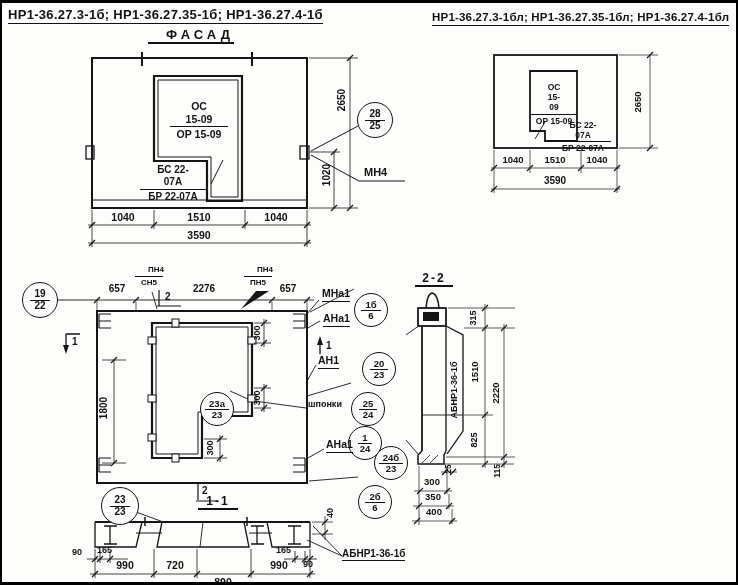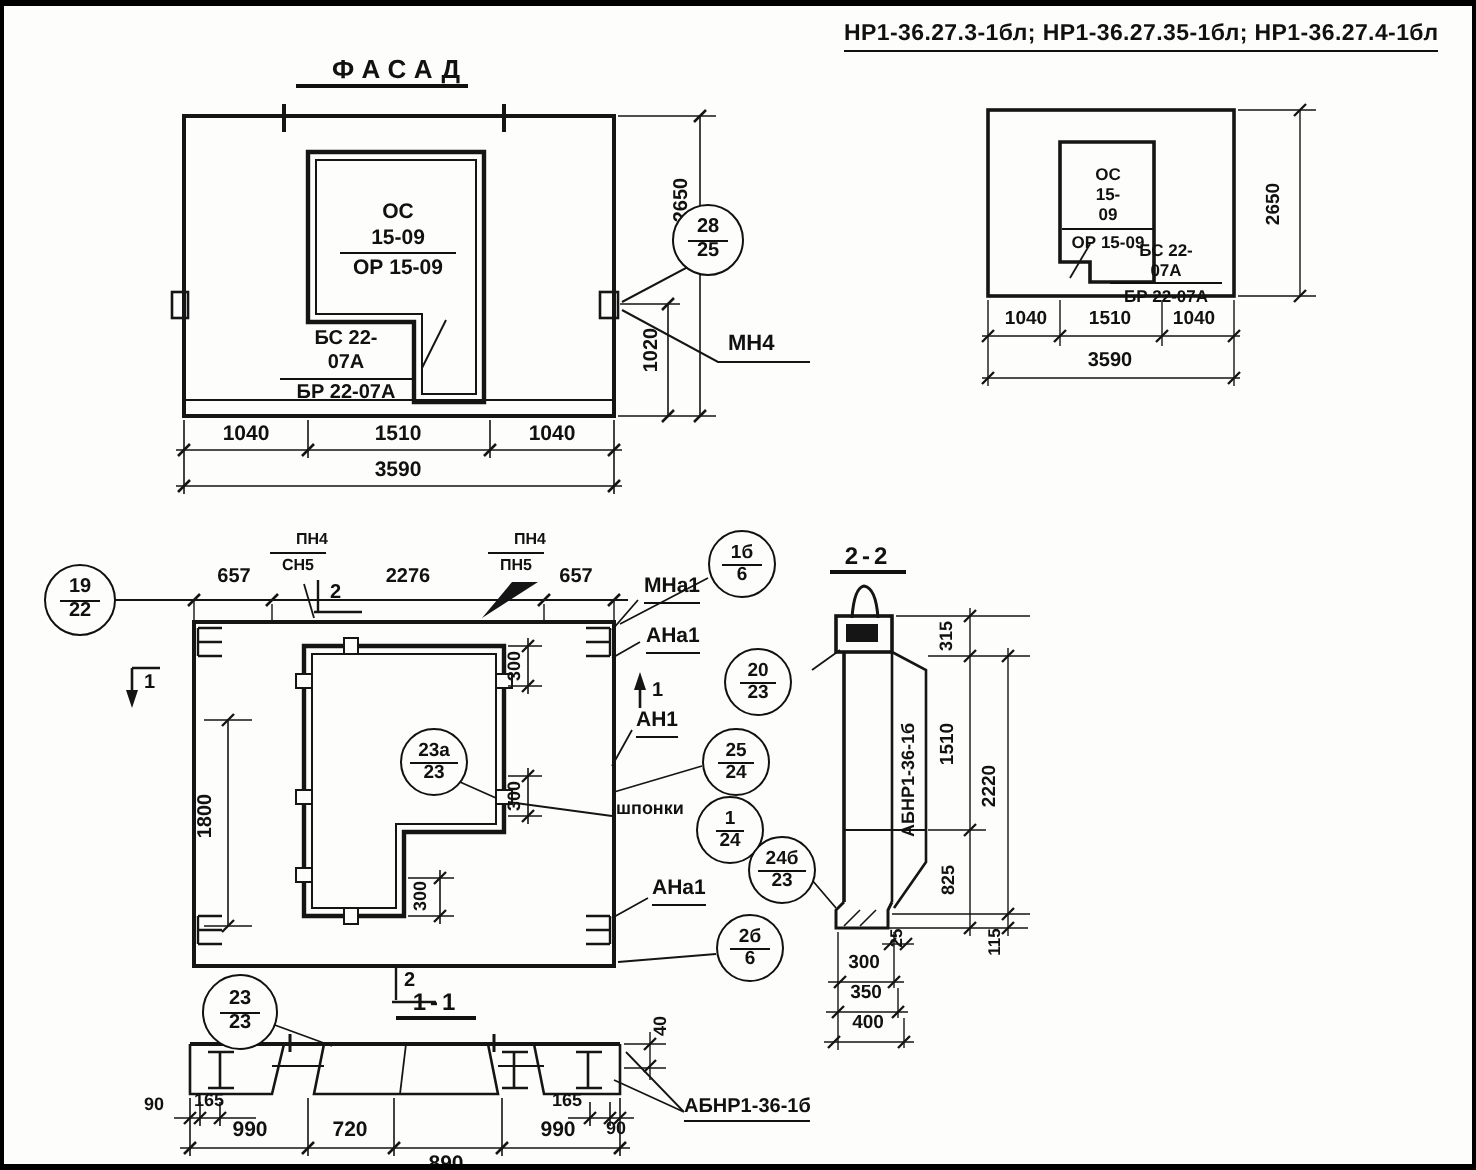--- a/index.html
+++ b/index.html
@@ -11,21 +11,21 @@
   .ctr{text-align:center;}
   .vt{position:absolute;white-space:nowrap;font-weight:bold;color:#111;transform:translate(-50%,-50%) rotate(-90deg);}
   .ul{border-bottom:1.8px solid #111;padding-bottom:1px;}
   .title{position:absolute;font-weight:bold;color:#111;border-bottom:2px solid #111;text-align:center;letter-spacing:2px;white-space:nowrap;}
   .frac{position:absolute;text-align:center;font-weight:bold;color:#111;line-height:1.2;}
   .frac .ft{display:block;border-bottom:1.6px solid #111;padding:0 13px 1px;}
   .frac .fb{display:block;padding-top:1px;}
   .co{position:absolute;width:34px;height:34px;border:1.7px solid #111;border-radius:50%;display:flex;flex-direction:column;
       align-items:center;justify-content:center;font-weight:bold;font-size:10px;color:#111;background:#fdfdfc;line-height:1.05;}
   .co .ct{border-bottom:1.5px solid #111;padding:0 4px;}
-  .co.sm{width:32px;height:32px;font-size:9.5px;}
+  .co.sm{width:32px;height:32px;font-size:9.5px;margin-top:28px;}
 </style>
 </head>
 <body>
 
 <div id="sheet">
 
 <svg class="lines" width="734" height="579" viewBox="0 0 734 579">
   <g stroke="#151515" fill="none">
 
     <rect x="90" y="55" width="215" height="150" stroke-width="2"></rect>
@@ -116,40 +116,41 @@
     <path d="M446,305 H513 M462,325 H513 M462,412 H491 M444,454 H513 M442,461 H512" stroke-width="0.7"></path>
     <path d="M483,301 V465 M502,321 V465" stroke-width="0.7"></path>
     <path d="M480,308 l6,-6 M480,328 l6,-6 M480,415 l6,-6 M480,464 l6,-6 M499,328 l6,-6 M499,457 l6,-6 M499,464 l6,-6" stroke-width="1.2"></path>
     <path d="M439,469 H455" stroke-width="0.7"></path>
     <path d="M440,472 l6,-6 M448,472 l6,-6" stroke-width="1.1"></path>
     <path d="M417,463 V522 M445,463 V491 M447,491 V506 M450,506 V521 M412,488 H450 M411,503 H452 M410,518 H455" stroke-width="0.7"></path>
     <path d="M415,491 l6,-6 M442,491 l6,-6 M414,506 l6,-6 M444,506 l6,-6 M412,521 l6,-6 M447,521 l6,-6" stroke-width="1.2"></path>
   </g>
 </svg>
 
+<div class="ht ul" style="left:6px;top:5px;font-size:13px;letter-spacing:0.3px;">НР1-36.27.3-1б; НР1-36.27.35-1б; НР1-36.27.4-1б</div>
 <div class="title" style="left:146px;top:24px;width:86px;font-size:13px;letter-spacing:4px;text-align:right;">ФАСАД</div>
-<div class="ht ul" style="left:420px;top:8px;font-size:11.5px;letter-spacing:0.2px;">НР1-36.27.3-1бл; НР1-36.27.35-1бл; НР1-36.27.4-1бл</div>
+<div class="ht ul" style="left:430px;top:8px;font-size:11.5px;letter-spacing:0.2px;">НР1-36.27.3-1бл; НР1-36.27.35-1бл; НР1-36.27.4-1бл</div>
 <div class="title" style="left:196px;top:491px;width:40px;font-size:12px;">1-1</div>
 <div class="title" style="left:413px;top:268px;width:38px;font-size:12px;">2-2</div>
 
 <div class="frac" style="left:168px;top:97px;width:58px;font-size:10.5px;">
   <span class="ft">ОС 15-09</span>
   <span class="fb">ОР 15-09</span>
 </div>
 <div class="frac" style="left:138px;top:161px;width:66px;font-size:10px;">
   <span class="ft">БС 22-07А</span>
   <span class="fb">БР 22-07А</span>
 </div>
 <div class="ht ctr" style="left:99px;top:209px;width:44px;font-size:10.5px;">1040</div>
 <div class="ht ctr" style="left:175px;top:209px;width:44px;font-size:10.5px;">1510</div>
 <div class="ht ctr" style="left:252px;top:209px;width:44px;font-size:10.5px;">1040</div>
 <div class="ht ctr" style="left:172px;top:227px;width:50px;font-size:10.5px;">3590</div>
 <div class="vt" style="left:339px;top:97px;font-size:10px;">2650</div>
 <div class="vt" style="left:324px;top:172px;font-size:10px;">1020</div>
-<div class="co" style="left:334px;top:99px;">
+<div class="co" style="left:355px;top:99px;">
   <span class="ct">28</span>
   <span class="cb">25</span>
 </div>
 <div class="ht" style="left:362px;top:163px;font-size:11px;">МН4</div>
 
 <div class="frac" style="left:529px;top:79px;width:46px;font-size:8.5px;">
   <span class="ft">ОС 15-09</span>
   <span class="fb">ОР 15-09</span>
 </div>
 <div class="frac" style="left:553px;top:117px;width:56px;font-size:8.5px;">

